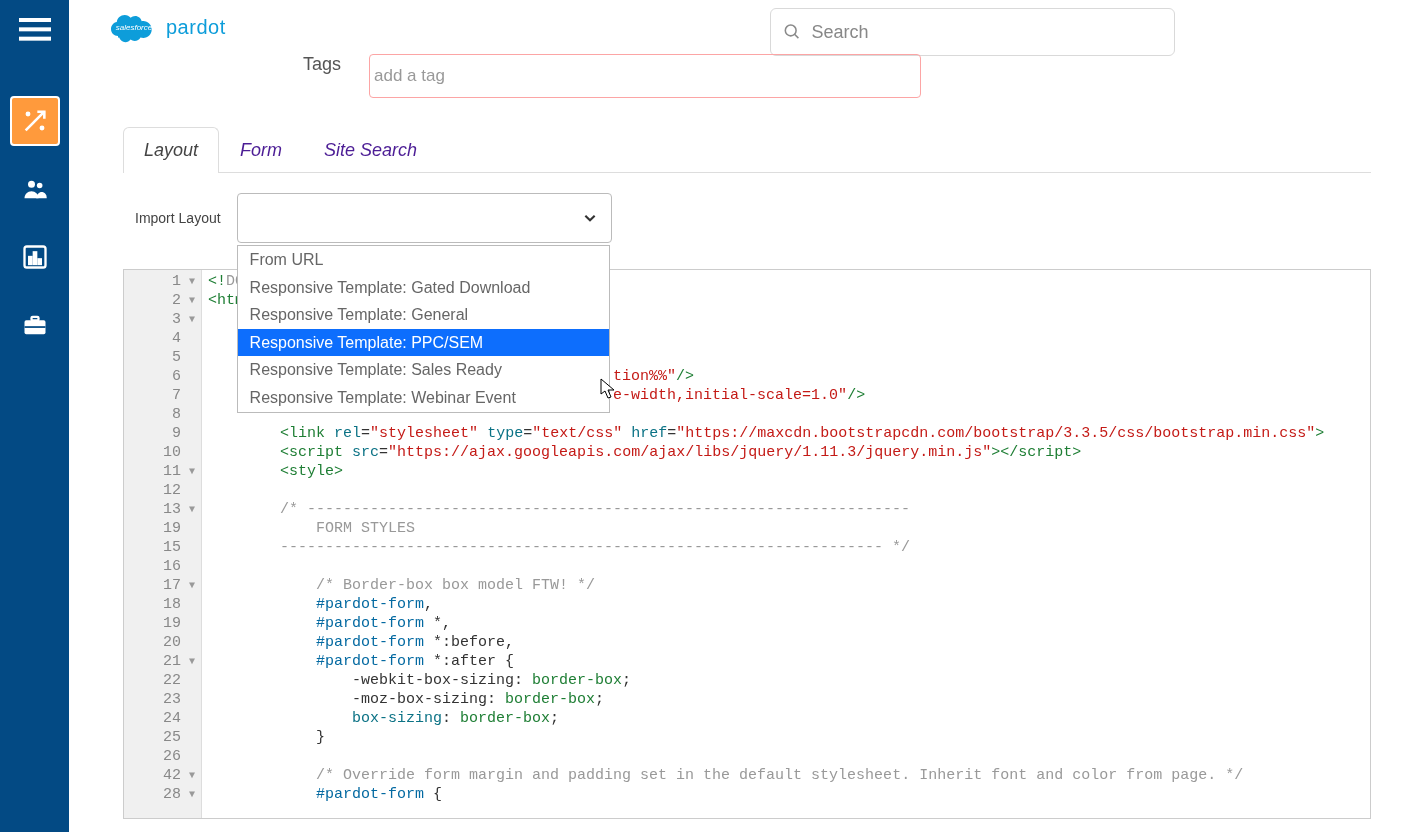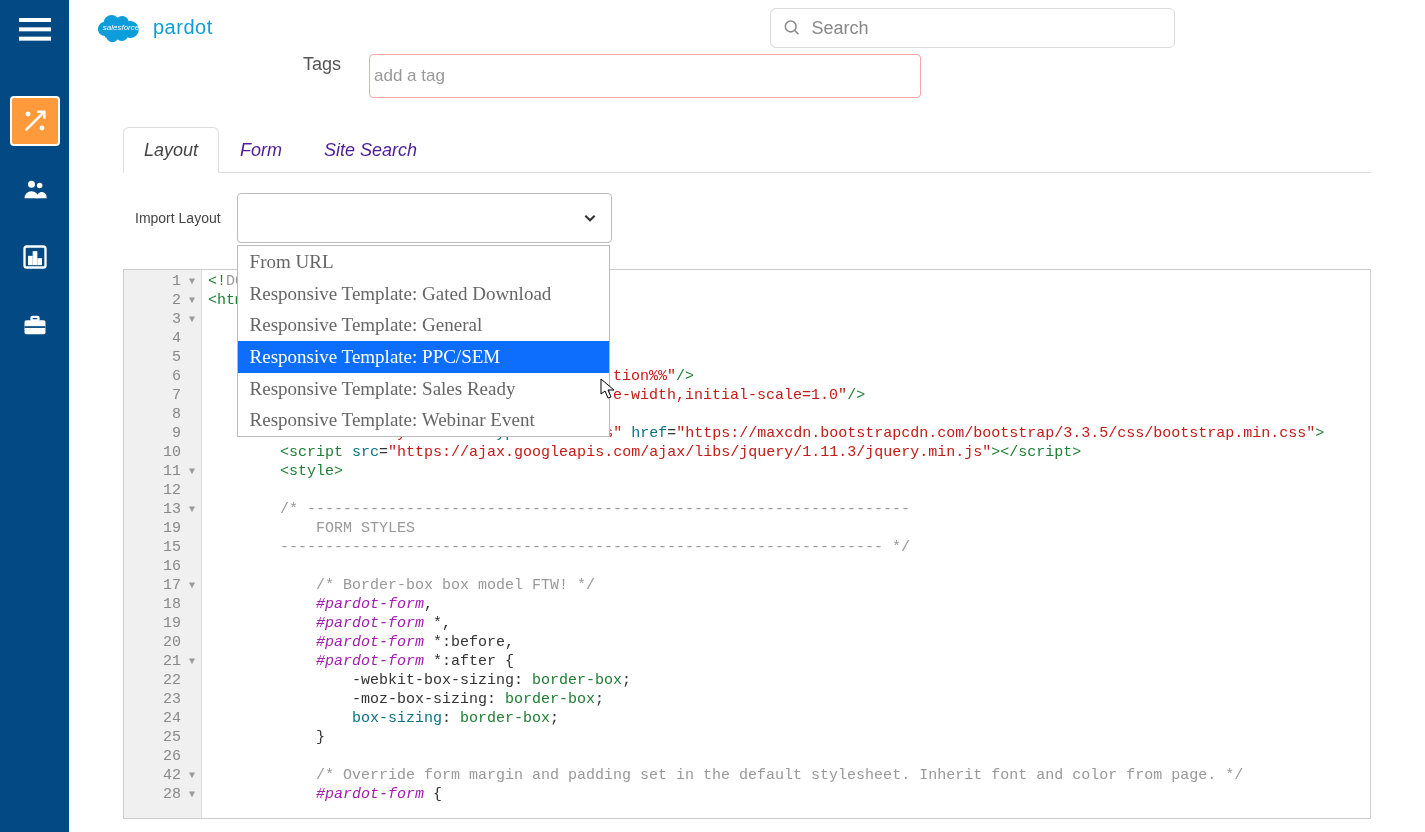--- a/index.html
+++ b/index.html
@@ -8,25 +8,25 @@
 
 .sidebar { position: absolute; left: 0; top: 0; width: 69px; height: 832px; background: #034a84; display: flex; flex-direction: column; align-items: center; padding-top: 10px; gap: 18px; }
 .sidebar .hamburger { color: #fff; cursor: pointer; padding: 8px 0; }
 .sidebar .hamburger svg { width: 32px; height: 24px; }
 .sidebar .nav-icon { width: 50px; height: 50px; display: flex; align-items: center; justify-content: center; color: #fff; border-radius: 4px; cursor: pointer; }
 .sidebar .nav-icon.active { background: #ff9a3c; border: 2px solid #fff; }
 .sidebar .nav-icon svg { width: 28px; height: 28px; }
 .sidebar .spacer-top { height: 6px; }
 
 
-.header { position: absolute; left: 73px; top: 0; right: 0; height: 54px; display: flex; align-items: center; padding: 0 20px; background: #fff; }
+.header { position: absolute; left: 86px; top: 0; right: 0; height: 54px; display: flex; align-items: center; padding: 0 20px; background: #fff; }
 .logo { display: flex; align-items: center; gap: 4px; }
 .logo-cloud { width: 56px; height: 38px; display: flex; align-items: center; justify-content: center; }
 .logo-text { color: #0d9dda; font-size: 20px; font-weight: 400; letter-spacing: 0.5px; }
-.search-box { position: absolute; right: 250px; top: 8px; width: 405px; height: 40px; border: 1px solid #d9d9d9; border-radius: 6px; display: flex; align-items: center; padding: 0 12px; background: #fff; }
+.search-box { position: absolute; right: 250px; top: 8px; width: 405px; height: 48px; border: 1px solid #d9d9d9; border-radius: 6px; display: flex; align-items: center; padding: 0 12px; background: #fff; }
 .search-box svg { width: 20px; height: 20px; color: #8a8a8a; margin-right: 10px; }
 .search-box input { border: none; outline: none; font-size: 18px; color: #333; width: 100%; }
 .search-box input::placeholder { color: #888; }
 
 
 .main { position: absolute; left: 69px; top: 54px; right: 0; bottom: 0; padding: 0 54px; }
 
 
 .tags-row { display: flex; gap: 28px; margin-bottom: 28px; margin-left: 180px; }
 .tags-label { font-size: 18px; color: #555; }
@@ -41,21 +41,21 @@
 
 
 .import-row { display: flex; align-items: center; gap: 16px; margin-bottom: 26px; margin-left: 12px; }
 .import-label { font-size: 14px; color: #444; }
 .import-select { position: relative; width: 375px; }
 .import-select-display { width: 100%; height: 50px; border: 1px solid #bbb; border-radius: 4px; background: #fff; display: flex; align-items: center; justify-content: flex-end; padding: 0 14px; cursor: pointer; }
 .import-select-display svg { width: 14px; height: 14px; color: #333; }
 
 
 .dropdown { position: absolute; left: 0; top: 52px; width: 373px; background: #fff; border: 1px solid #bbb; z-index: 100; }
-.dropdown-item { padding: 3px 12px; font-size: 19px; color: #666; cursor: pointer; line-height: 1.35; font-family: Liberation Serif, serif; }
+.dropdown-item { padding: 3px 12px; font-size: 16px; color: #666; cursor: pointer; line-height: 1.35; }
 .dropdown-item.highlighted { background: #0d6efd; color: #fff; }
 
 
 .cursor { position: absolute; left: 600px; top: 378px; z-index: 200; pointer-events: none; }
 
 
 .code-editor { border: 1px solid #ccc; display: flex; font-family: Consolas, "Courier New", monospace; font-size: 15px; line-height: 19px; background: #fff; overflow: hidden; height: 550px; }
 .gutter { width: 78px; background: #f0f0f0; color: #888; text-align: right; padding: 2px 6px 2px 0; user-select: none; border-right: 1px solid #ddd; }
 .gutter .ln { display: flex; justify-content: flex-end; align-items: center; height: 19px; gap: 4px; }
 .gutter .fold { color: #999; font-size: 10px; width: 10px; display: inline-block; }
@@ -65,21 +65,21 @@
 
 .tok-doctype { color: #999; }
 .tok-tag { color: #1e7e34; }
 .tok-angle { color: #1e7e34; }
 .tok-attr { color: #0b7285; }
 .tok-string { color: #c41a16; }
 .tok-comment { color: #999; font-style: normal; }
 .tok-val { color: #1e7e34; }
 .tok-punct { color: #333; }
 .tok-blue { color: #0b7285; }
-.tok-selid { color: #a21caf; font-style: italic; }
+.tok-selid { color: #0369a1; }
 </style>
 </head>
 <body>
 
 <div class="sidebar">
   <div class="hamburger">
     <svg viewBox="0 0 24 18">
         <rect y="0" width="24" height="3" fill="currentColor"></rect>
         <rect y="7" width="24" height="3" fill="currentColor"></rect>
         <rect y="14" width="24" height="3" fill="currentColor"></rect>

